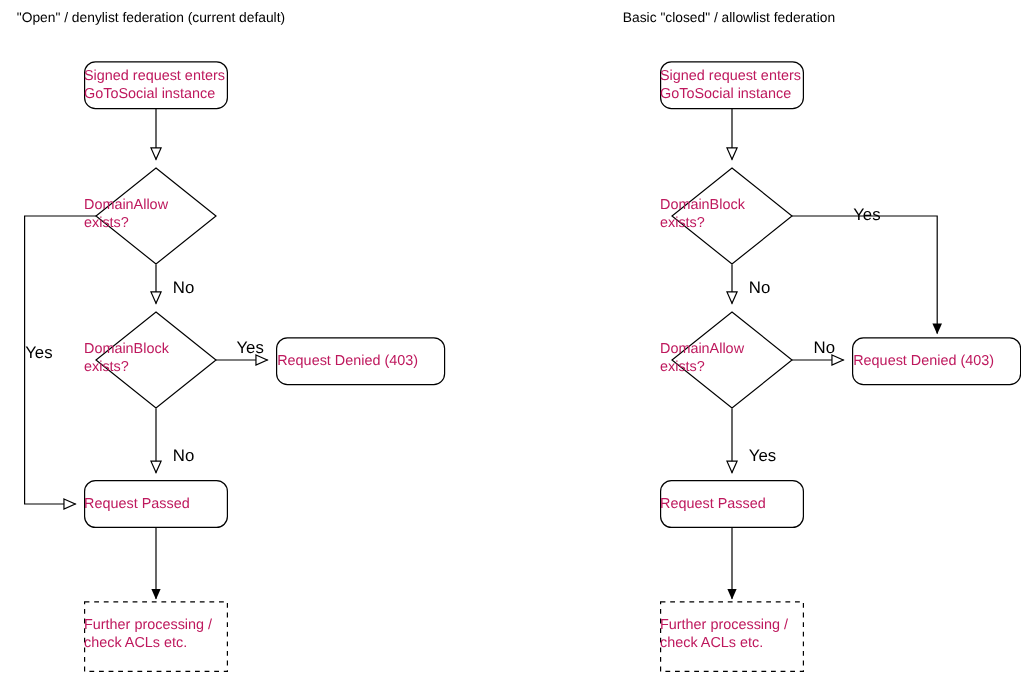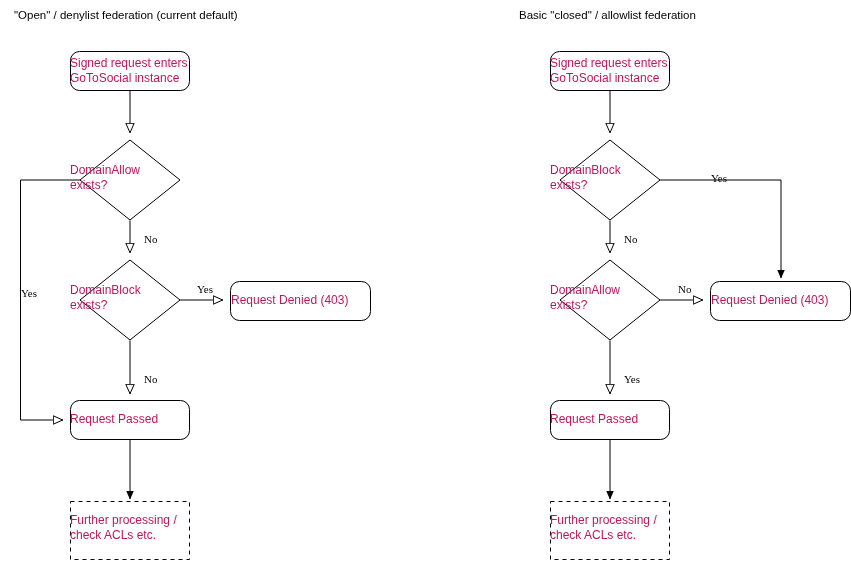--- a/index.html
+++ b/index.html
@@ -36,25 +36,24 @@
     position: absolute;
     text-align: left;
     font-size: 12px;
     line-height: 15px;
     color: #be185d;
     white-space: pre-line;
     pointer-events: none;
   }
   .edge-label {
     position: absolute;
-    font-size: 11px;
+    font-size: 14px;
     line-height: 13px;
     color: #000;
     white-space: nowrap;
-    font-family: Liberation Serif, serif;
   }
 </style>
 </head>
 <body>
 
 <svg id="diagram-canvas" viewBox="0 0 851 561" xmlns="http://www.w3.org/2000/svg">
   <defs>
     <marker id="open-arrow" markerWidth="12" markerHeight="12" refX="10.5" refY="5" orient="auto" markerUnits="userSpaceOnUse">
       <path d="M0.8,0.8 L10.2,5 L0.8,9.2 Z" fill="#ffffff" stroke="#000000" stroke-width="1"></path>
     </marker>

